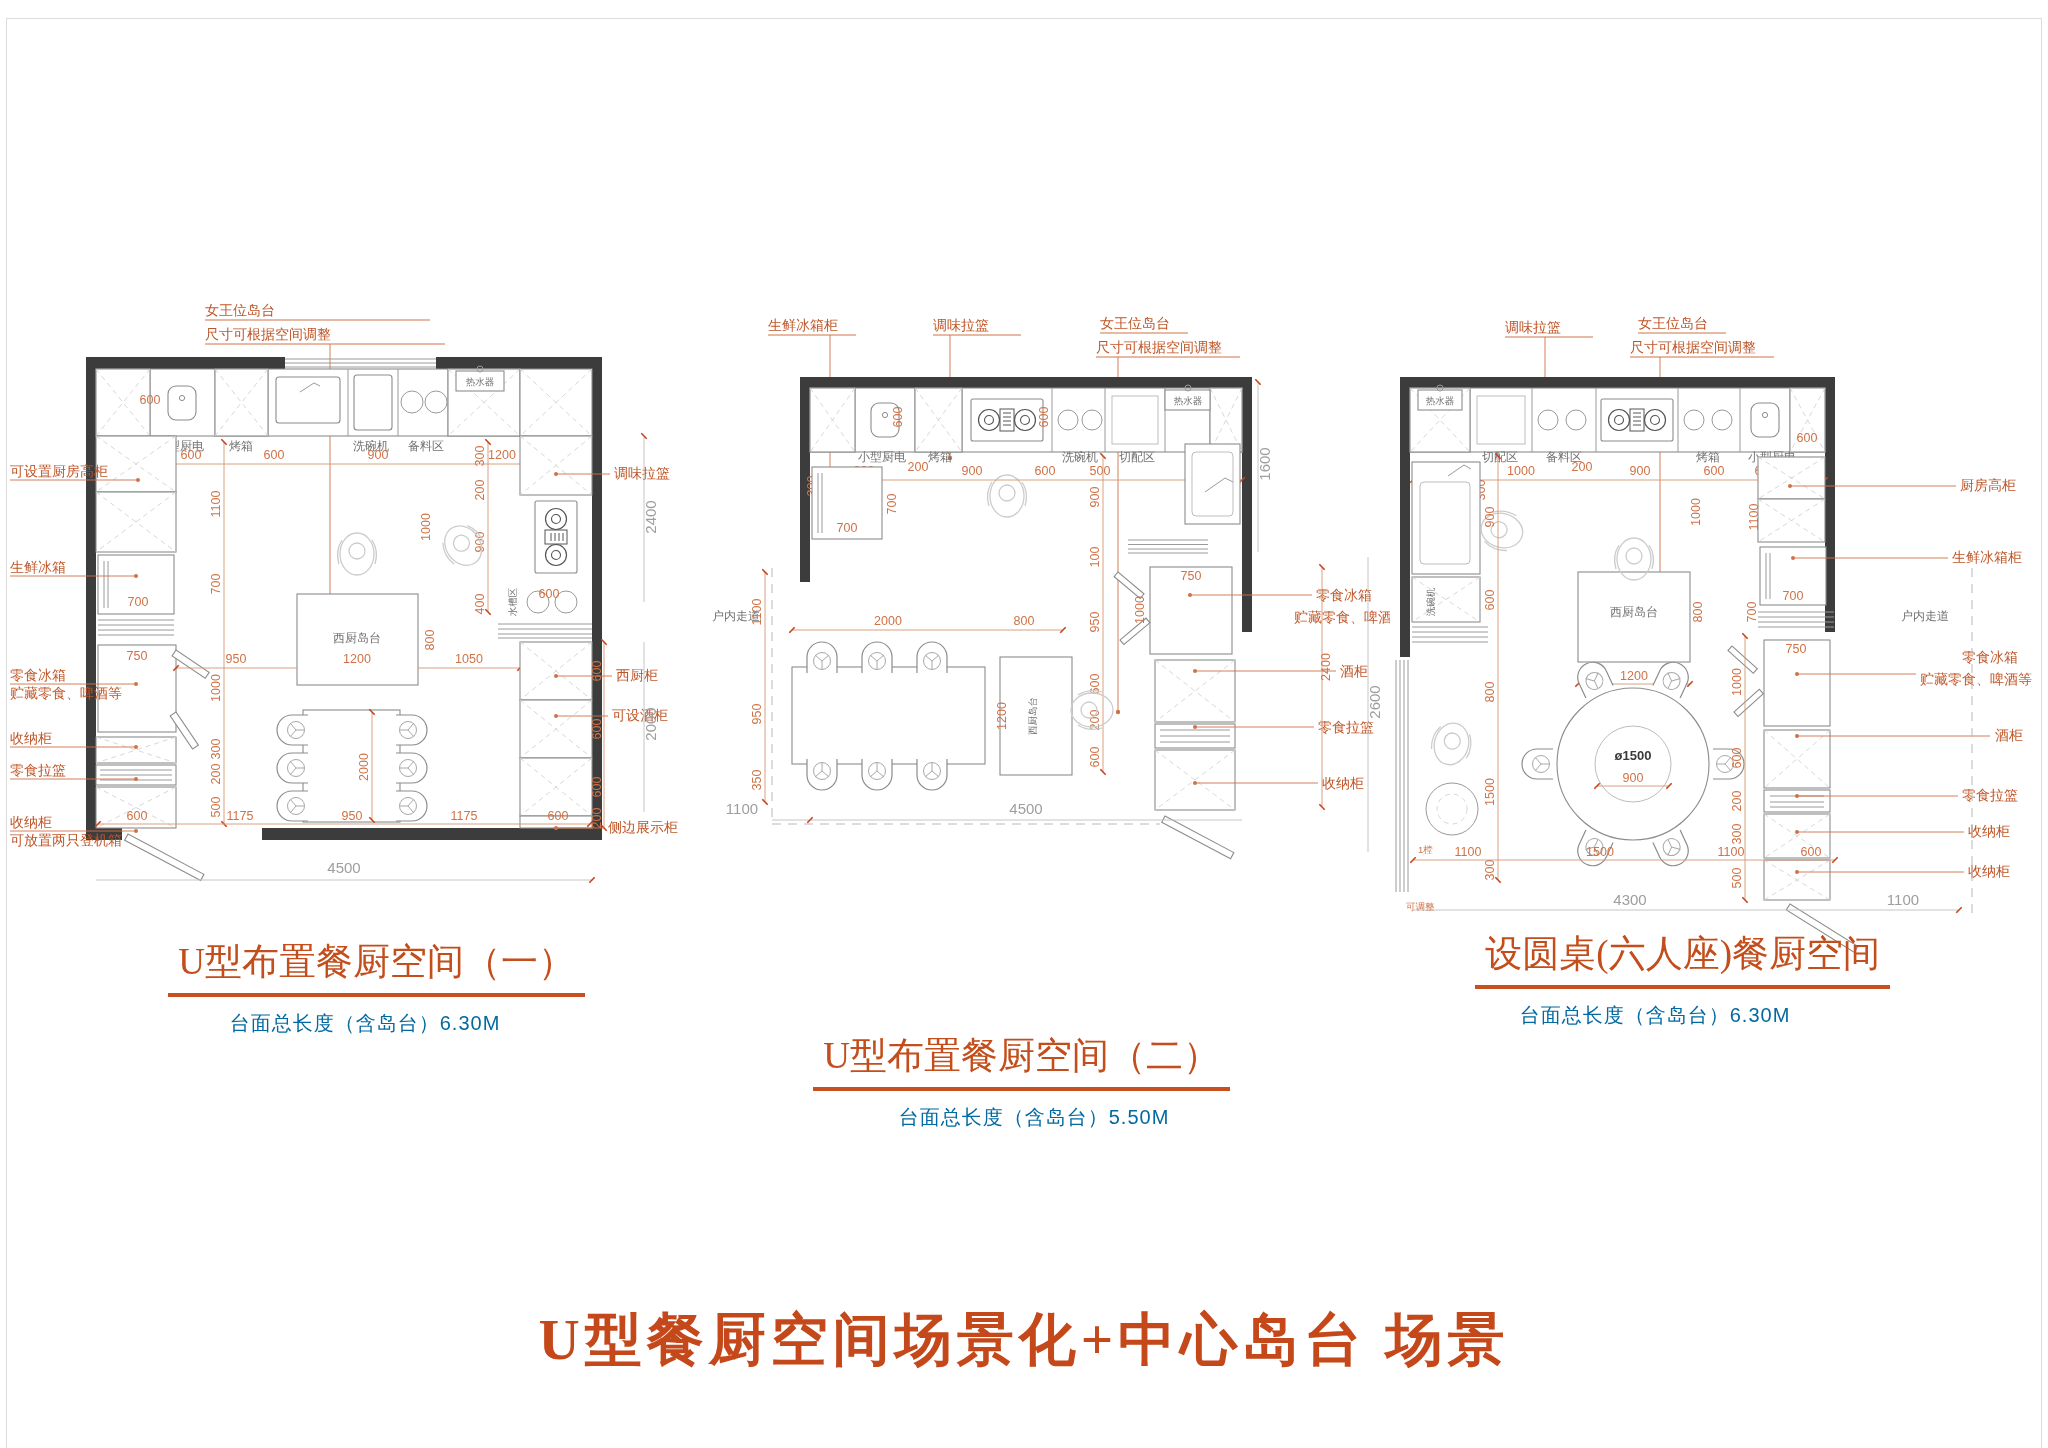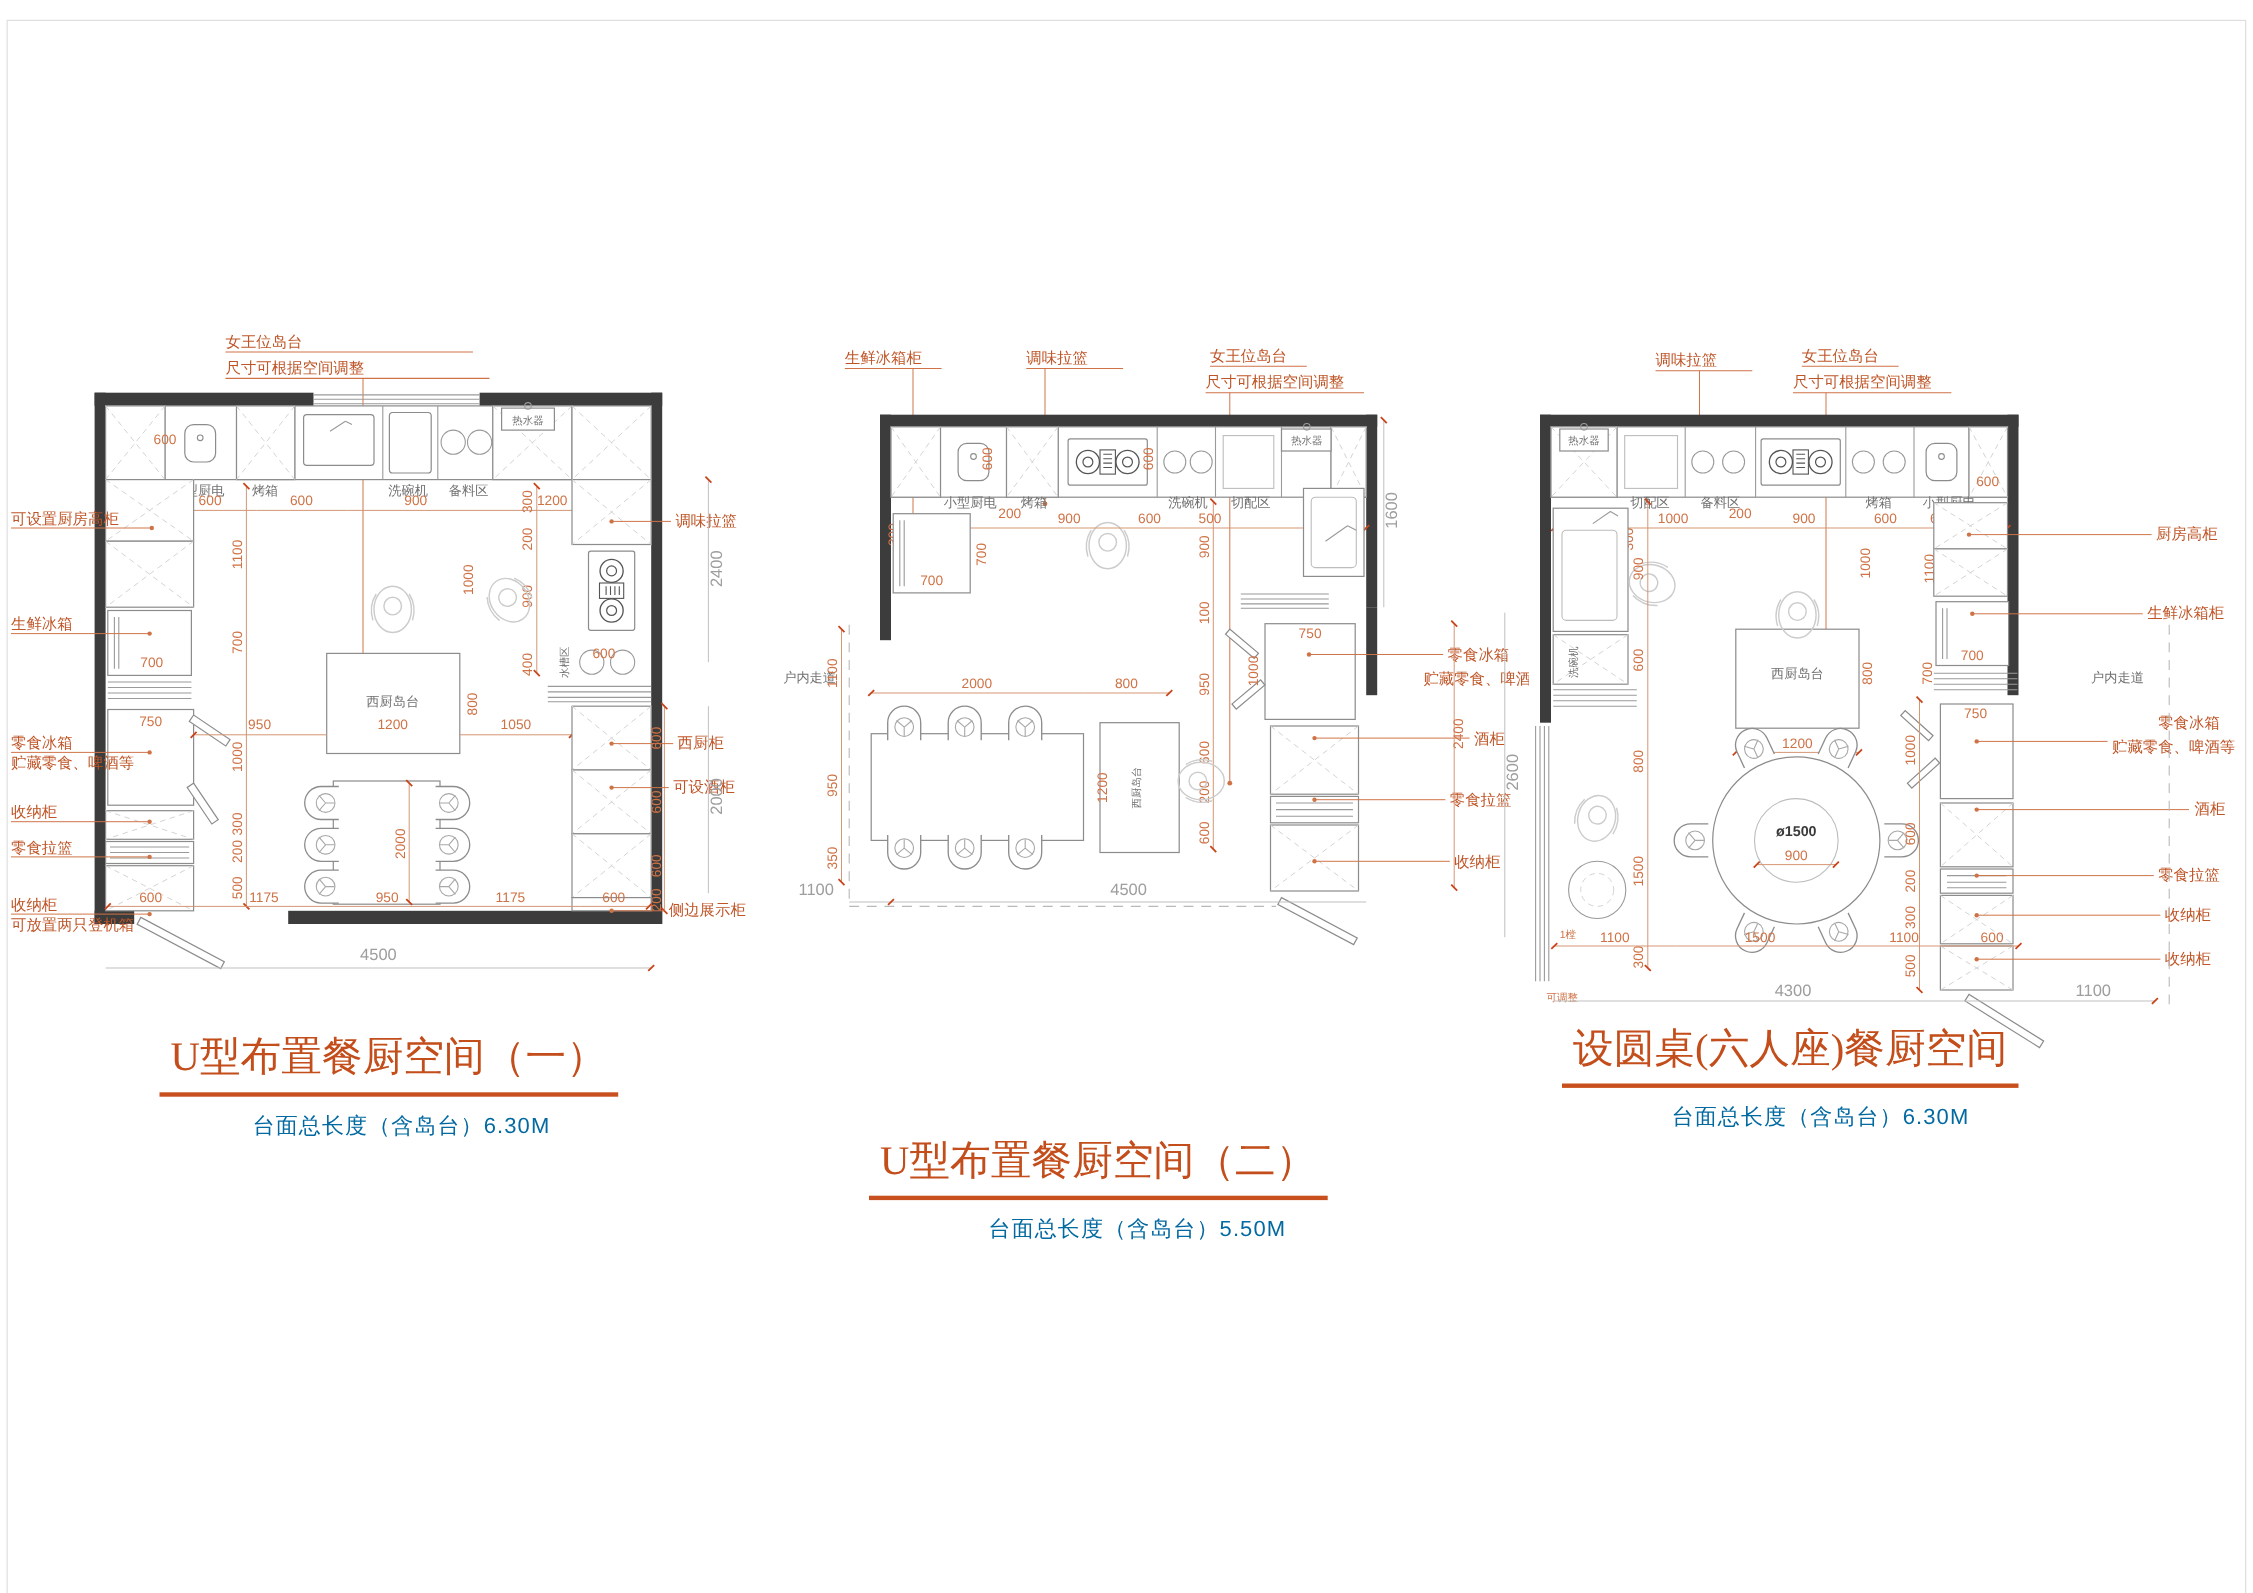--- a/index.html
+++ b/index.html
@@ -22,21 +22,21 @@
   .dt{fill:#cf7347;font-size:12.5px;text-anchor:middle;}
   .dts{fill:#cf7347;font-size:9.5px;text-anchor:start;}
   .gt{fill:#9e9e9e;font-size:15px;text-anchor:middle;}
   .zl{fill:#707070;font-size:12px;text-anchor:middle;}
   .zlv{fill:#707070;font-size:9.5px;text-anchor:middle;}
   .cl{fill:#bf5527;font-size:14px;text-anchor:start;}
   .tbl{fill:#3a3a3a;font-size:13px;font-weight:bold;text-anchor:middle;}
   .dot{fill:#cf7347;}
   
   .ptitle{position:absolute;color:#c34e1b;font-family:"Liberation Serif",serif;
-          font-size:37px;text-align:left;line-height:1.2;}
+          font-size:37px;text-align:right;line-height:1.2;}
   .ptitle .tline{display:inline-block;border-bottom:4px solid #c8501e;padding:0 10px 9px 10px;}
   .psub{position:absolute;color:#0369a1;font-size:20px;text-align:center;letter-spacing:1px;}
   .banner{position:absolute;left:0;width:2048px;top:1290px;text-align:center;color:#c4481a;
           font-size:57px;font-weight:bold;font-family:"Liberation Serif",serif;letter-spacing:5px;}
   .wm{position:absolute;right:10px;bottom:16px;text-align:center;}
   .wm-logo{font-size:56px;font-weight:bold;letter-spacing:4px;color:#ffffff;
            -webkit-text-stroke:1.6px #a8a8a8;text-shadow:0 0 1px #c0c0c0;line-height:1;}
   .wm-url{font-size:15px;font-weight:bold;letter-spacing:2px;color:#ffffff;
           -webkit-text-stroke:0.8px #b0b0b0;text-shadow:0 0 1px #c4c4c4;margin-top:6px;}
   .footer-strip{position:absolute;left:0;right:0;bottom:0;height:7px;background:#ececec;border-top:1px solid #d8d8d8;}
@@ -547,17 +547,18 @@
   <span class="tline">U型布置餐厨空间（一）</span></div>
 <div class="psub" style="left:145px;top:998px;width:440px">台面总长度（含岛台）6.30M</div>
 <div class="ptitle" style="left:790px;top:1022px;width:440px">
   <span class="tline">U型布置餐厨空间（二）</span></div>
 <div class="psub" style="left:814px;top:1092px;width:440px">台面总长度（含岛台）5.50M</div>
 <div class="ptitle" style="left:1420px;top:920px;width:470px">
   <span class="tline">设圆桌(六人座)餐厨空间</span></div>
 <div class="psub" style="left:1420px;top:990px;width:470px">台面总长度（含岛台）6.30M</div>
 
 
+<div class="banner">U型餐厨空间场景化+中心岛台 场景</div>
 
 
 
 <div class="footer-strip"></div>
 </div>
 
 </body></html>

